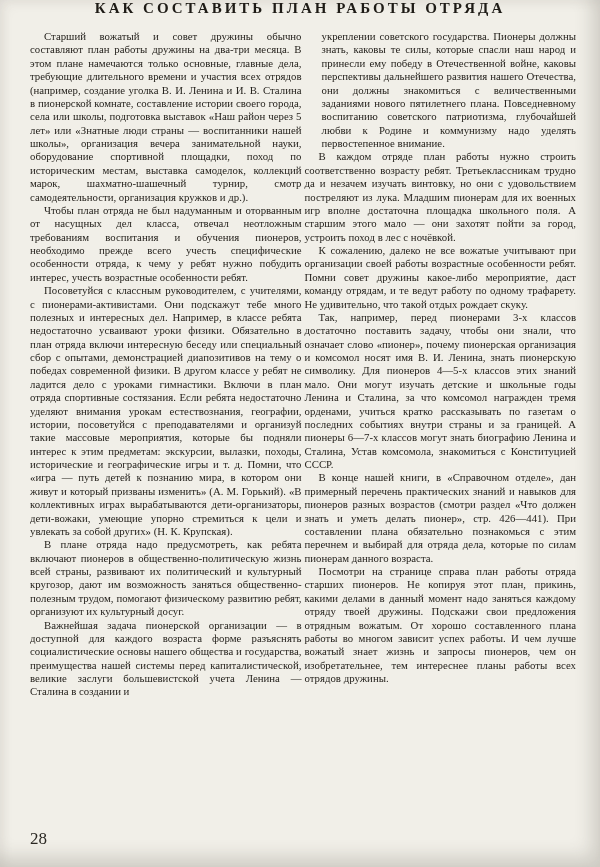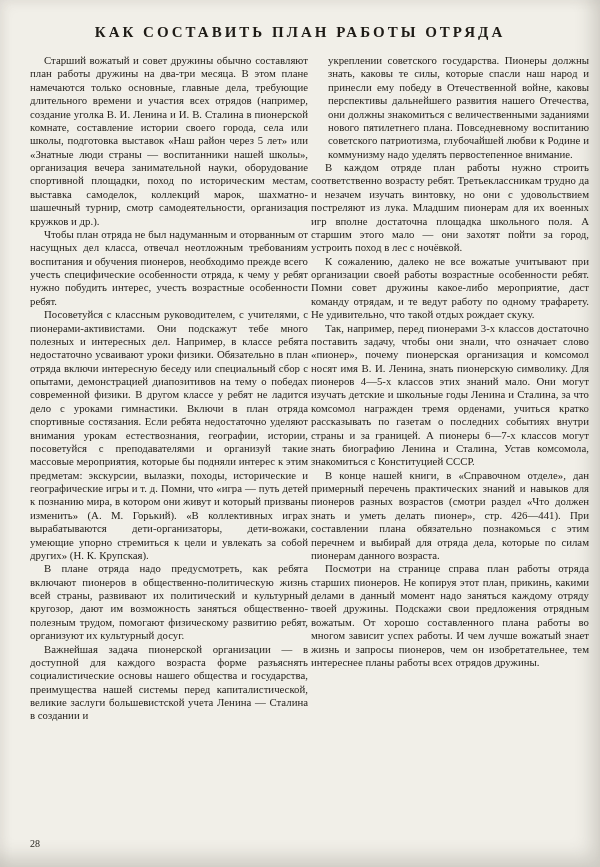--- a/index.html
+++ b/index.html
@@ -18,31 +18,30 @@
     width: 600px;
     height: 867px;
     background: #f1efe8;
     box-shadow: inset -8px -10px 18px rgba(60,55,45,0.18),
                 inset 4px 4px 12px rgba(60,55,45,0.06);
     box-sizing: border-box;
     color: #25221d;
   }
   .title {
     margin: 0;
-    padding-top: 24px;
     text-align: center;
     font-size: 15px;
     font-weight: bold;
     letter-spacing: 3px;
     color: #1e1b16;
   }
   .columns {
     display: flex;
     gap: 3px;
-    padding: 13px 11px 0 30px;
+    padding: 13px 24px 0 30px;
     height: 764px;
     overflow: hidden;
   }
   .col {
     flex: 1 1 0;
     min-width: 0;
   }
   .col p {
     margin: 0;
     font-size: 10.8px;
@@ -52,21 +51,21 @@
     color: #26231e;
   }
   .col p.continuation {
     text-indent: 0;
     margin-left: 17px;
   }
   .page-number {
     position: absolute;
     left: 30px;
     bottom: 18px;
-    font-size: 10px;
+    font-size: 17px;
     color: #2a2722;
   }
 </style>
 </head>
 <body>
 
 <div class="page">
 
   <h1 class="title">КАК СОСТАВИТЬ ПЛАН РАБОТЫ ОТРЯДА</h1>
 

